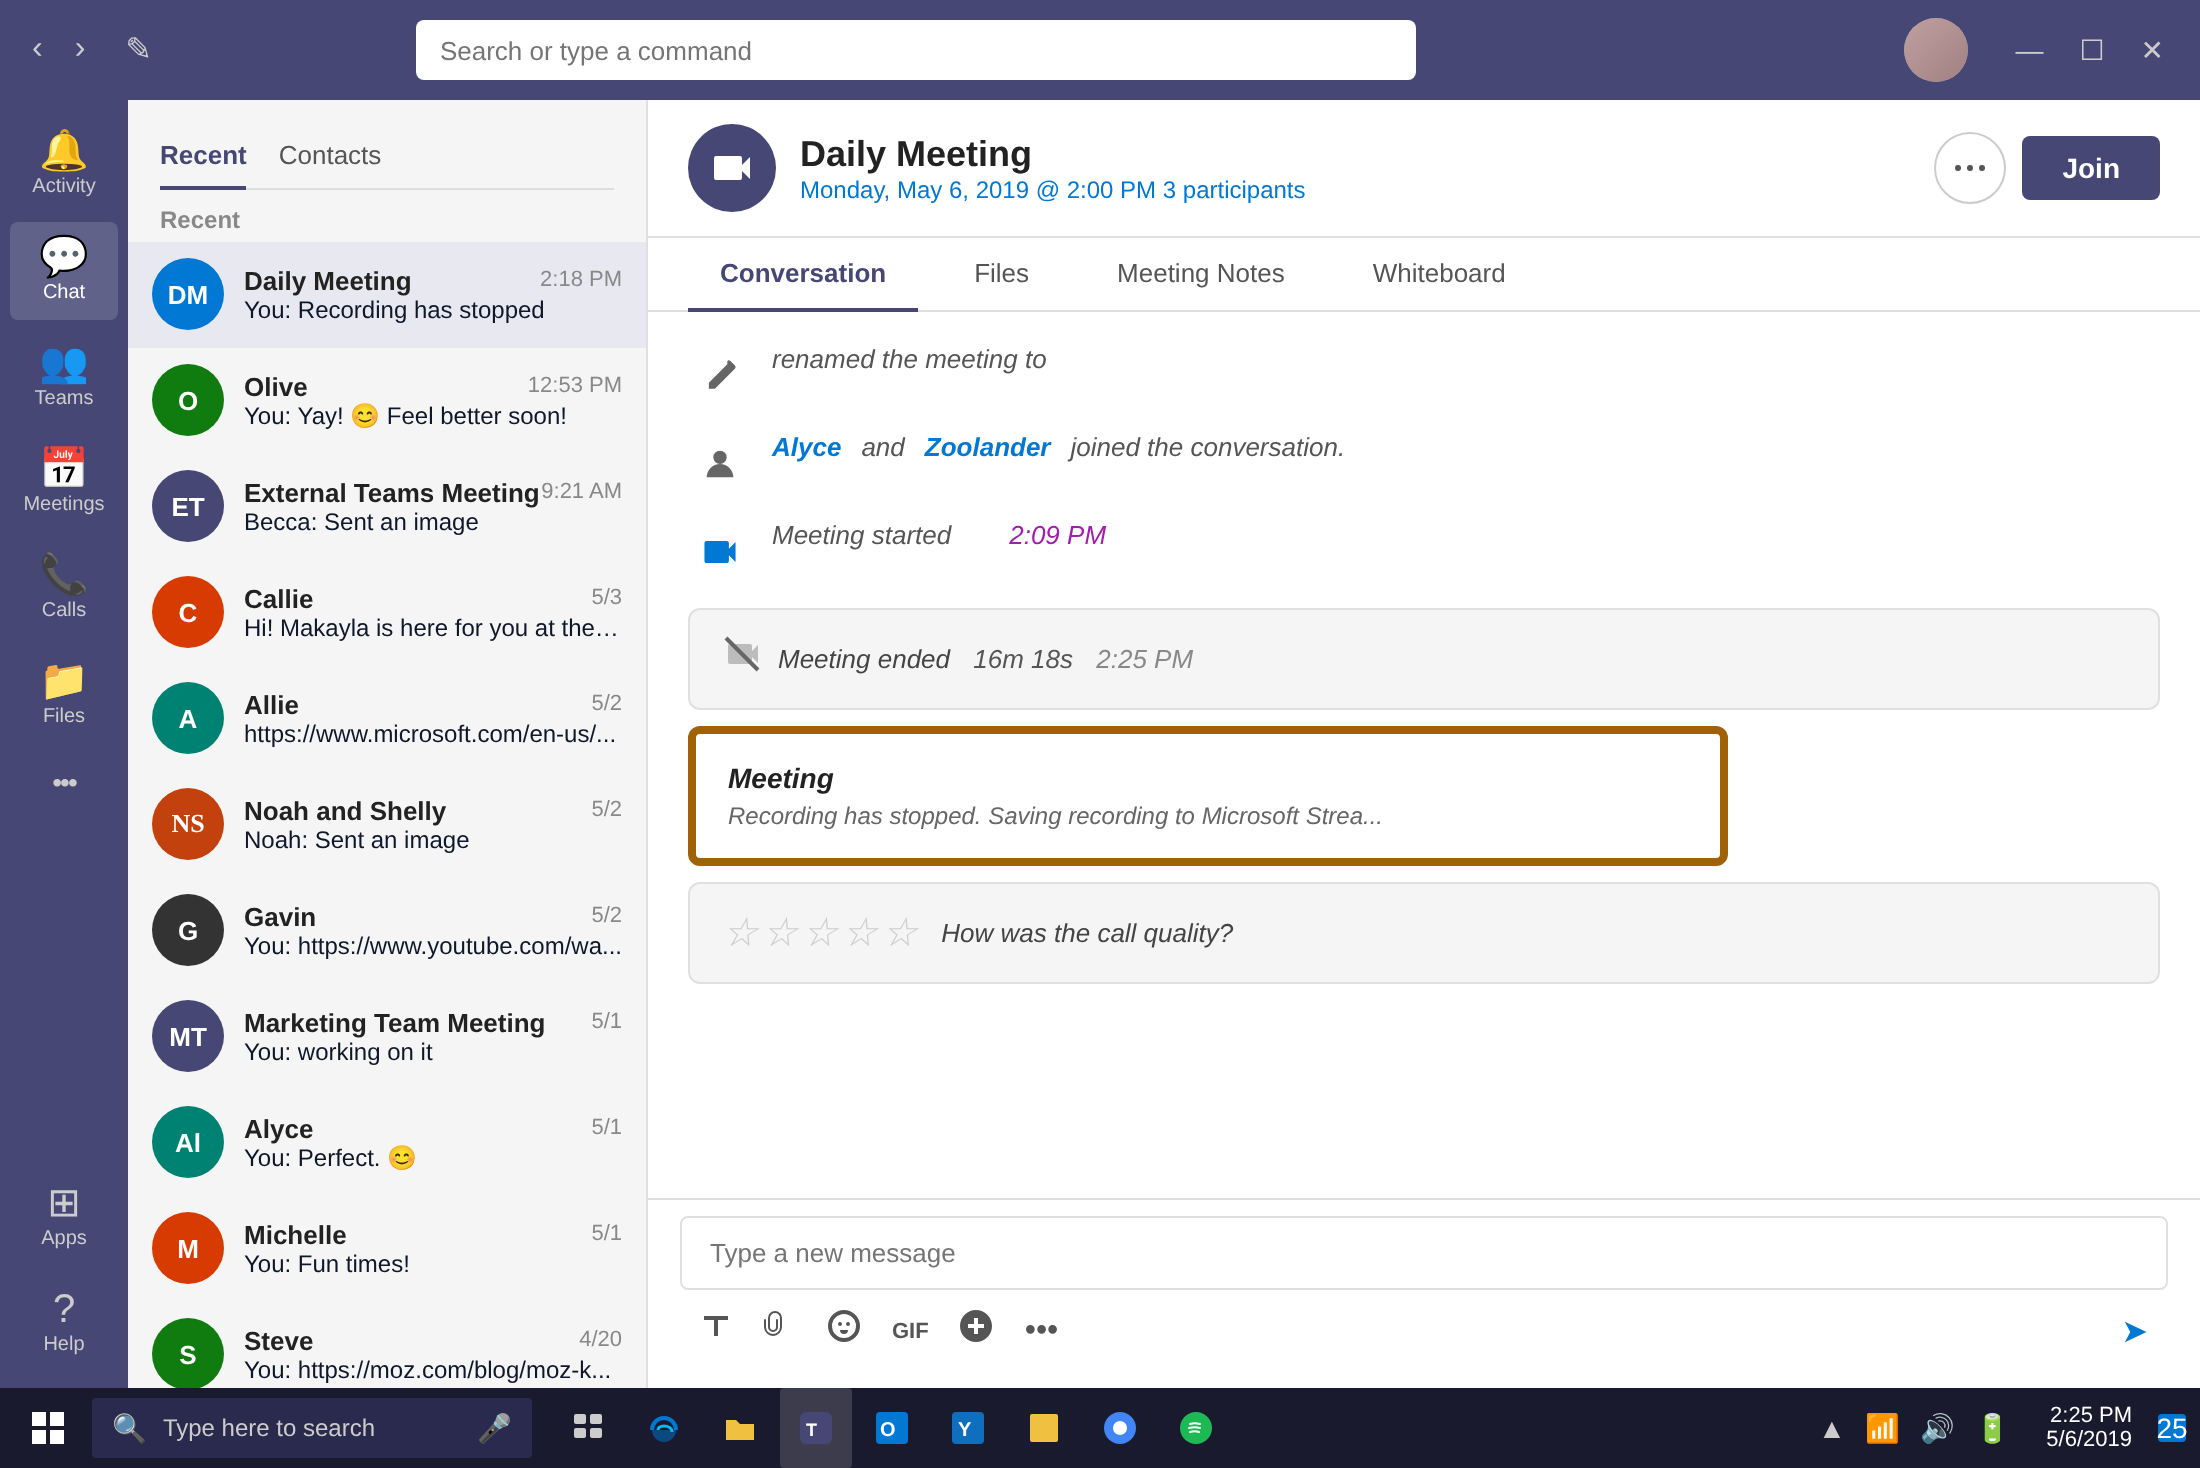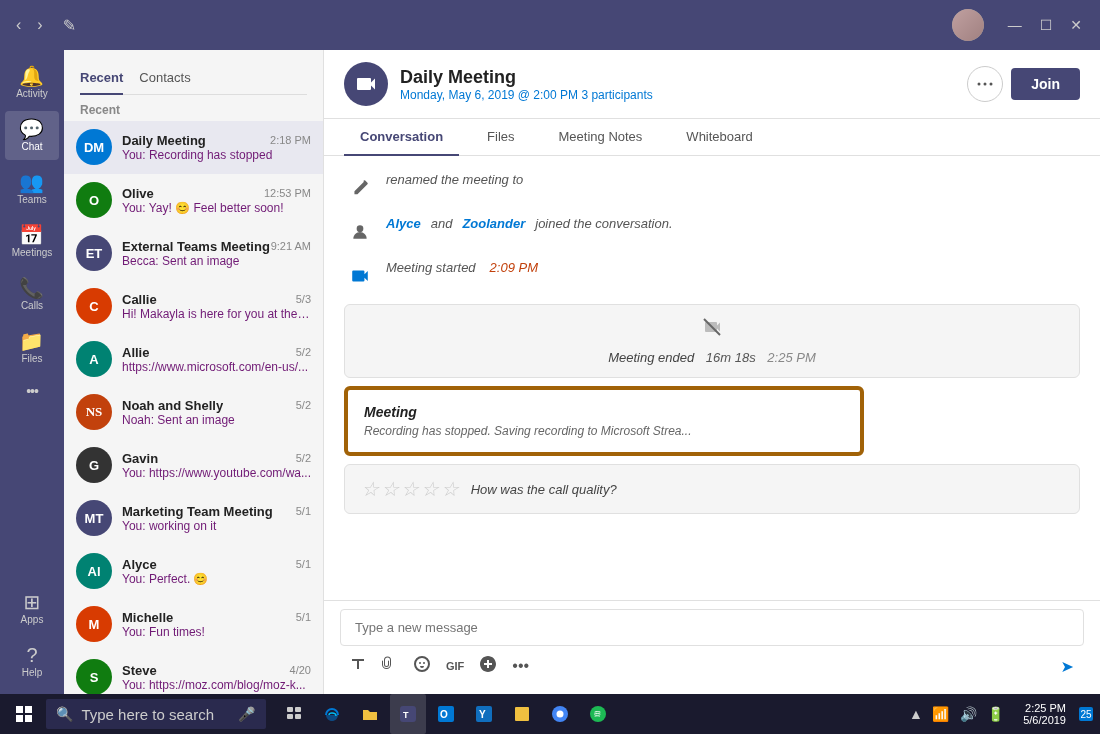--- a/index.html
+++ b/index.html
@@ -78,21 +78,21 @@
     .chat-avatar.green { background: #107c10; }
     .chat-avatar.purple { background: #c2410c; font-family: Liberation Serif, serif; }
     .chat-avatar.teal { background: #008272; }
     .chat-avatar.orange { background: #d83b01; }
     .chat-avatar.dark { background: #333; }
     .chat-avatar.group { background: #464775; }
     .chat-info { flex: 1; min-width: 0; }
     .chat-name-row { display: flex; justify-content: space-between; align-items: center; }
     .chat-name { font-size: 13px; font-weight: 600; color: #222; white-space: nowrap; overflow: hidden; text-overflow: ellipsis; }
     .chat-time { font-size: 11px; color: #888; flex-shrink: 0; }
-    .chat-preview { font-size: 12px; color: #701a75; white-space: nowrap; overflow: hidden; text-overflow: ellipsis; }
+    .chat-preview { font-size: 12px; color: #0f172a; white-space: nowrap; overflow: hidden; text-overflow: ellipsis; }
 
     
     .chat-main { flex: 1; display: flex; flex-direction: column; overflow: hidden; background: #fff; }
 
     
     .chat-header {
       padding: 12px 20px; border-bottom: 1px solid #e0e0e0; display: flex; align-items: center; gap: 12px;
       background: #fff; flex-shrink: 0;
     }
     .meeting-avatar {
@@ -128,21 +128,21 @@
     .msg-row { display: flex; align-items: flex-start; gap: 10px; margin-bottom: 12px; }
     .msg-icon { width: 32px; height: 32px; flex-shrink: 0; display: flex; align-items: center; justify-content: center; }
     .msg-icon svg { width: 20px; height: 20px; }
     .msg-content { flex: 1; font-size: 13px; color: #444; }
 
     .system-msg { font-size: 13px; color: #555; display: flex; align-items: center; gap: 6px; }
 
     .meeting-ended-card {
       background: #f5f5f5; border: 1px solid #e0e0e0; border-radius: 6px;
       padding: 12px 16px; margin: 8px 0; font-size: 13px; color: #444;
-      display: flex; align-items: center; gap: 8px; flex-direction: column;
+      display: flex; align-items: center; gap: 8px;
     }
     .meeting-ended-icon { font-size: 18px; color: #666; }
 
     .recording-card {
       background: #fff; border: 4px solid #a16207; border-radius: 6px;
       padding: 14px 16px; margin: 4px 0 8px 0; max-width: 520px;
     }
     .recording-title { font-size: 14px; font-weight: 600; color: #222; margin-bottom: 4px; }
     .recording-subtitle { font-size: 12px; color: #666; }
 
@@ -166,43 +166,44 @@
     .taskbar {
       height: 40px; background: #1a1a2e; display: flex; align-items: center;
       padding: 0 4px; gap: 2px; flex-shrink: 0; position: relative;
     }
     .tb-start { width: 40px; height: 40px; display: flex; align-items: center; justify-content: center; cursor: pointer; color: #fff; font-size: 16px; }
     .tb-search {
       display: flex; align-items: center; background: #2a2a4e; border-radius: 2px;
       height: 30px; padding: 0 10px; gap: 8px; min-width: 220px; cursor: text;
     }
     .tb-search-icon { color: #aaa; font-size: 14px; }
-    .tb-search-text { font-size: 15px; color: #ccc; }
+    .tb-search-text { font-size: 12px; color: #ccc; }
     .tb-search-mic { color: #aaa; font-size: 14px; margin-left: auto; }
     .tb-icons { display: flex; gap: 2px; align-items: center; margin-left: 8px; }
     .tb-icon { width: 36px; height: 40px; display: flex; align-items: center; justify-content: center; cursor: pointer; color: #ccc; font-size: 18px; border-radius: 2px; }
     .tb-icon.active { background: rgba(255,255,255,0.15); }
     .tb-right { margin-left: auto; display: flex; align-items: center; gap: 2px; }
     .tb-sys-icons { display: flex; gap: 2px; align-items: center; padding: 0 4px; }
     .tb-sys-icon { font-size: 14px; color: #ccc; padding: 2px 4px; cursor: pointer; }
     .tb-clock { display: flex; flex-direction: column; align-items: flex-end; padding: 0 8px; cursor: pointer; }
     .tb-time { font-size: 11px; color: #fff; }
     .tb-date { font-size: 11px; color: #fff; }
     .tb-notif { width: 20px; height: 40px; display: flex; align-items: center; justify-content: center; cursor: pointer; }
-    .tb-notif-icon { width: 14px; height: 14px; background: #0078d4; border-radius: 2px; display: flex; align-items: center; justify-content: center; color: #fff; font-size: 10px; }
+    .tb-notif-icon { width: 14px; height: 14px; background: #0078d4; border-radius: 2px; display: flex; align-items: center; justify-content: center; color: #fff; font-size: 14px; }
   </style>
 </head>
 <body>
 
 <div class="title-bar">
   <div class="title-bar-nav">
     <button class="nav-btn">‹</button>
     <button class="nav-btn">›</button>
   </div>
   <button class="compose-btn">✎</button>
+  <input class="search-bar" type="text" placeholder="Search or type a command" style="">
   <div class="user-avatar-top">
     <div class="user-avatar-img"></div>
   </div>
   <div class="window-controls">
     <button class="wc-btn">—</button>
     <button class="wc-btn">☐</button>
     <button class="wc-btn wc-close">✕</button>
   </div>
 </div>
 
@@ -441,21 +442,21 @@
       </div>
 
       <div class="msg-row">
         <div class="msg-icon">
           <svg width="18" height="18" viewBox="0 0 18 18" fill="#0078d4">
             <path d="M13 7.5V5a1 1 0 0 0-1-1H3a1 1 0 0 0-1 1v8a1 1 0 0 0 1 1h9a1 1 0 0 0 1-1v-2.5l3 3v-9l-3 3z"></path>
           </svg>
         </div>
         <div class="msg-content system-msg">
           <span>Meeting started</span>
-          <span style="margin-left:8px; color:#c2410c;">2:09 PM</span>
+          <span style="margin-left:23px; color:#a21caf;">2:09 PM</span>
         </div>
       </div>
 
       <div class="meeting-ended-card">
         <div class="meeting-ended-icon">
           <svg width="20" height="20" viewBox="0 0 20 20" fill="#666">
             <path d="M15 8.5V6a1 1 0 0 0-1-1H4a1 1 0 0 0-1 1v8a1 1 0 0 0 1 1h10a1 1 0 0 0 1-1v-2.5l3 3v-9l-3 3z" opacity="0.4"></path>
             <line x1="2" y1="2" x2="18" y2="18" stroke="#666" stroke-width="2"></line>
           </svg>
         </div>

